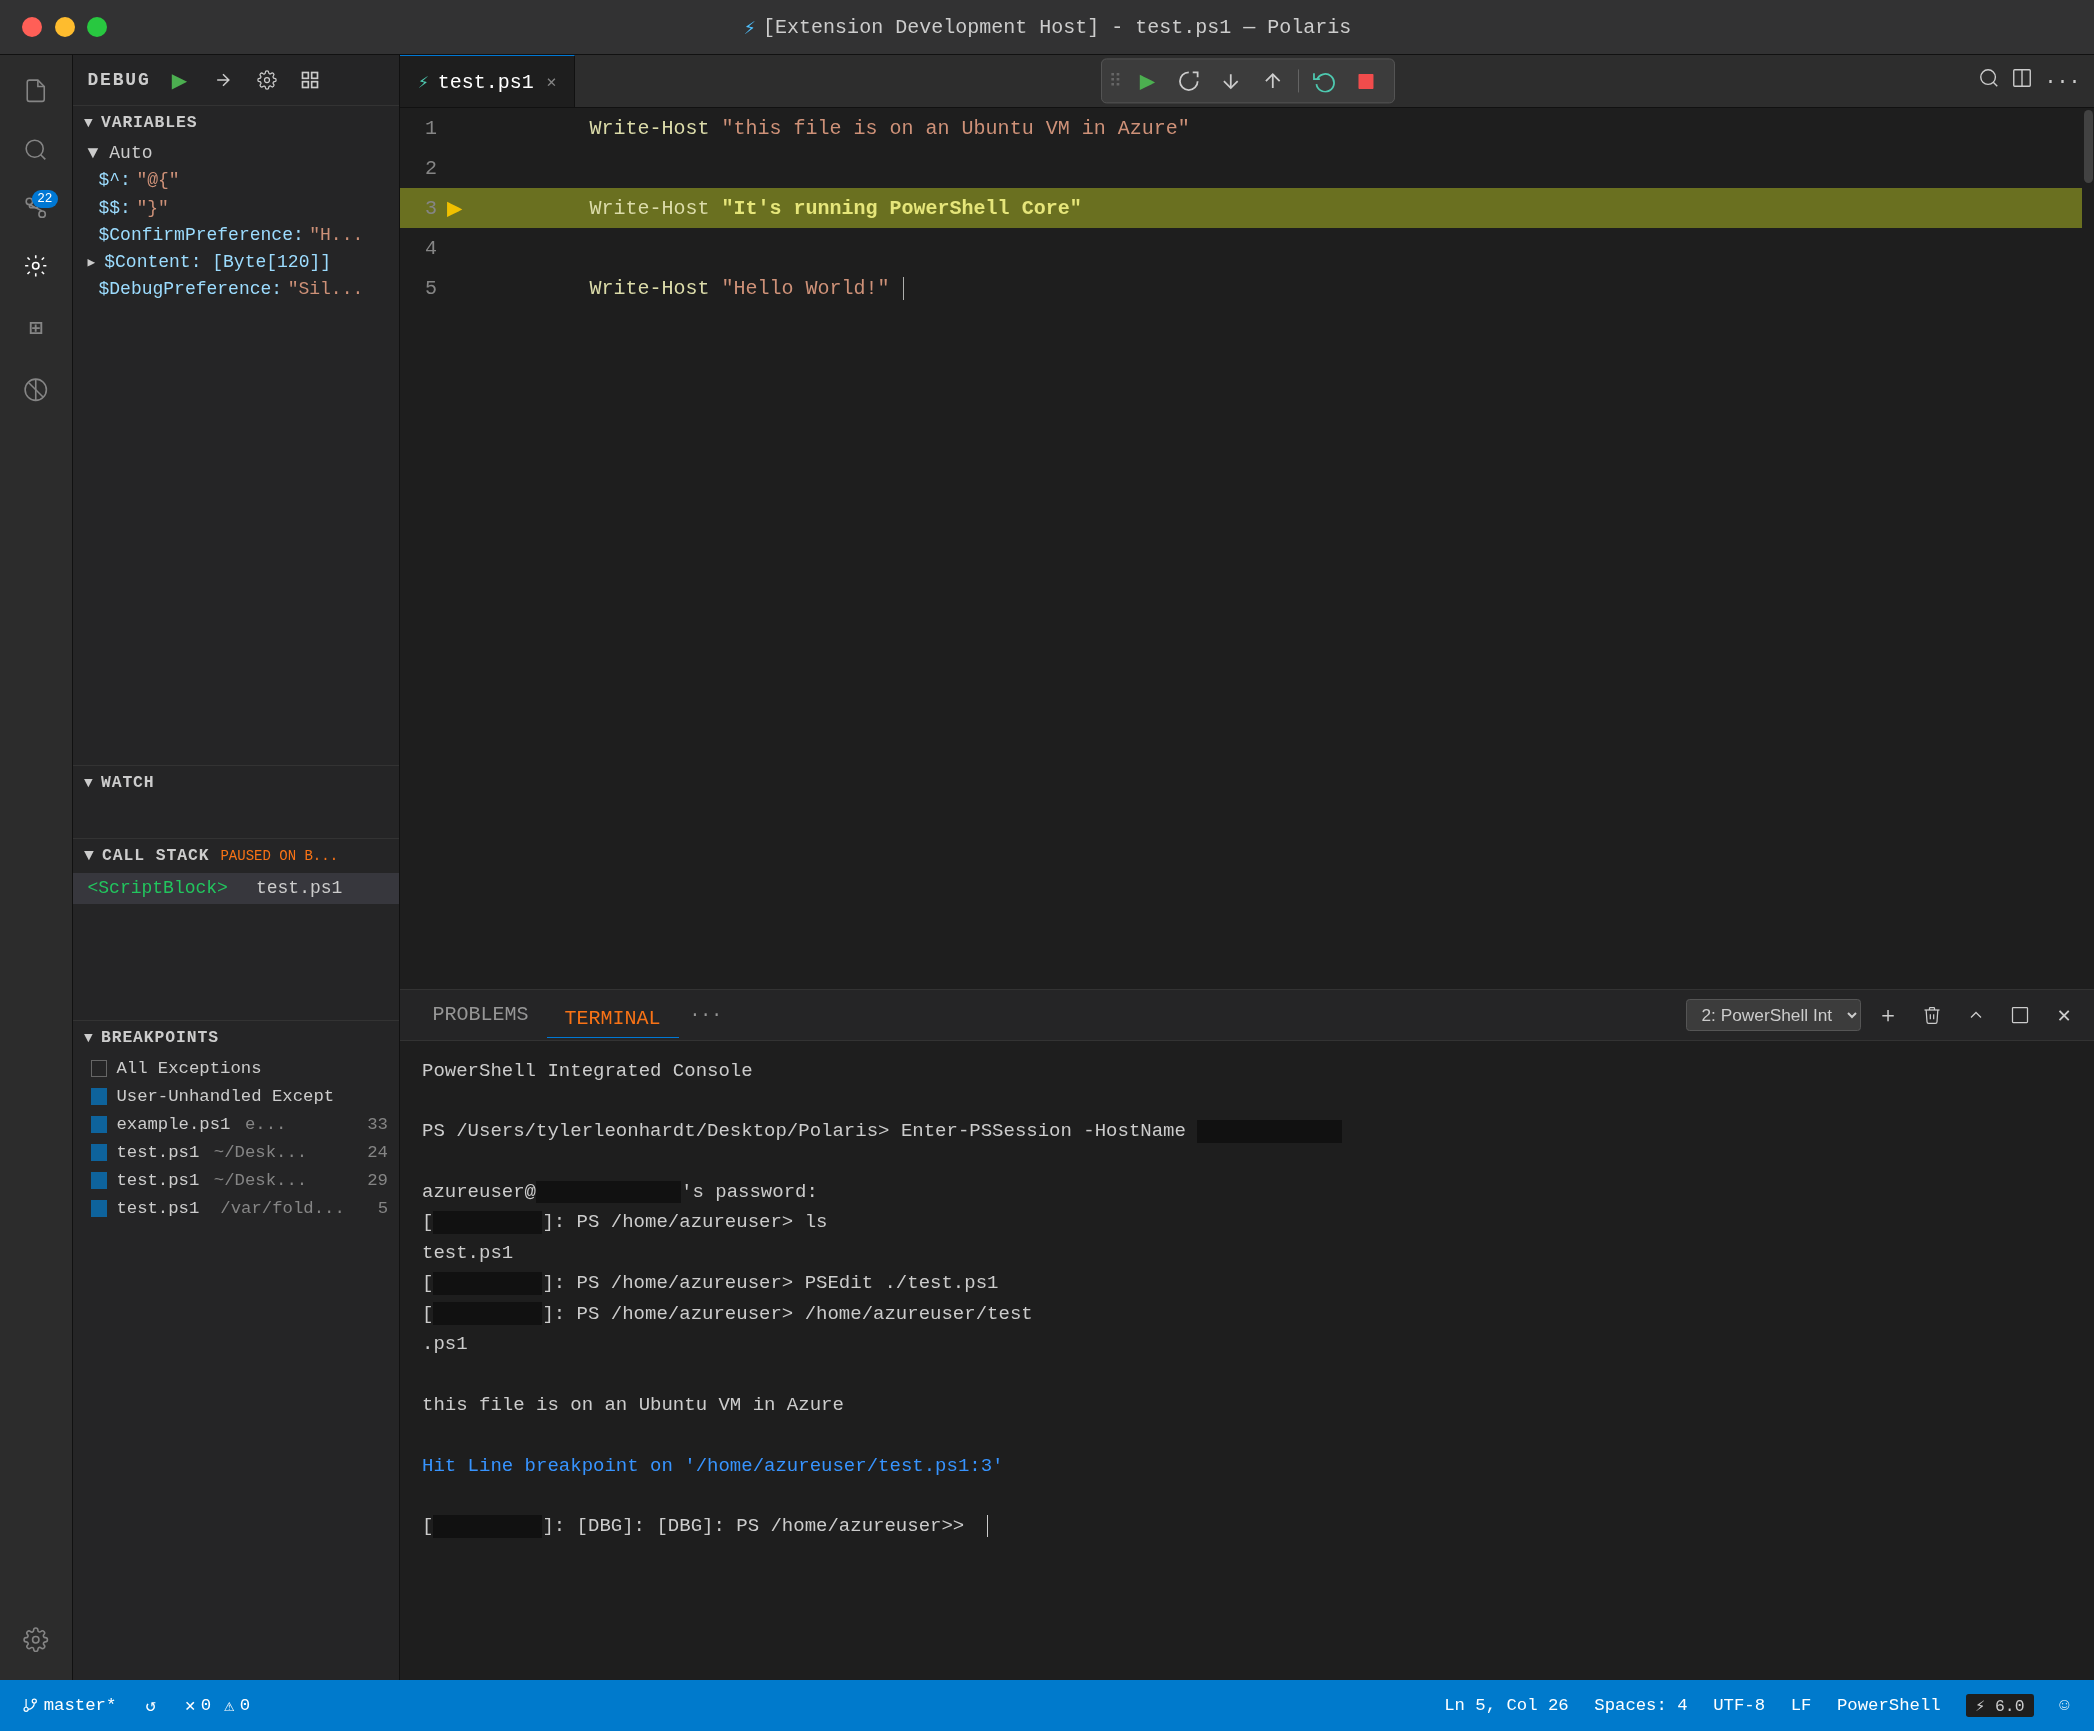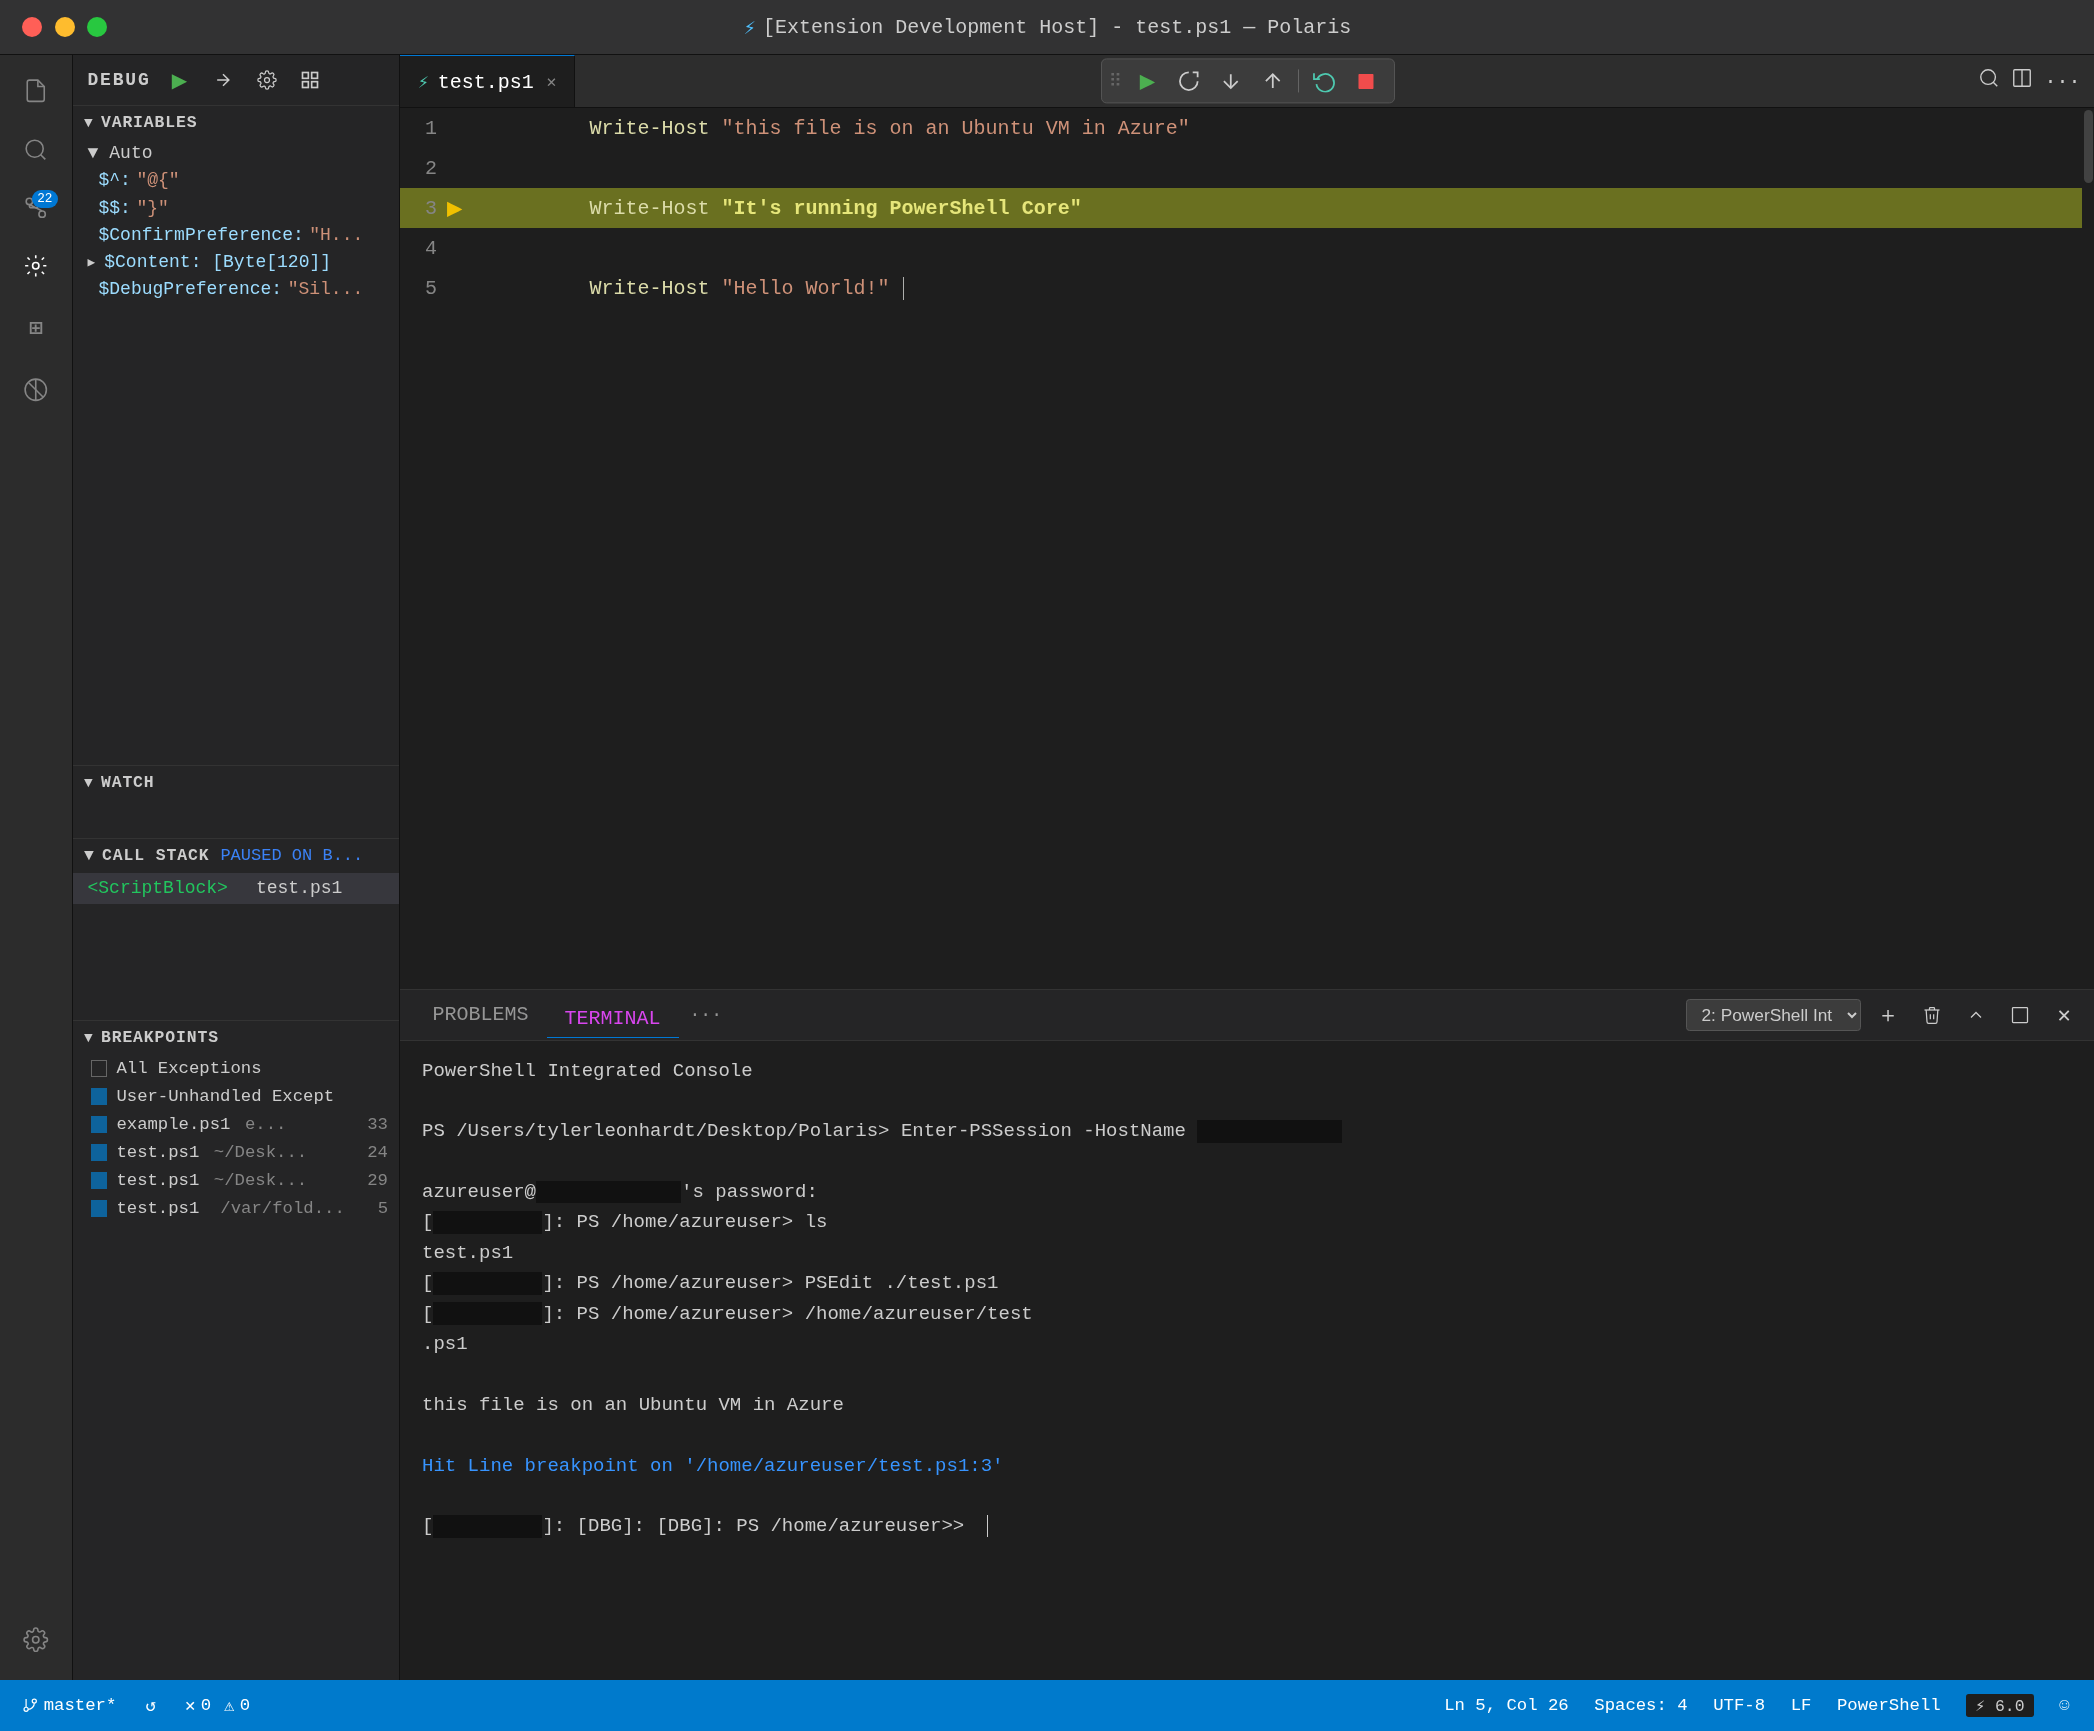--- a/index.html
+++ b/index.html
@@ -189,22 +189,22 @@
       align-items: center;
       padding: 7.3px 11px;
       color: #cccccc;
       font-size: 16.4px;
       letter-spacing: 0.9px;
       font-weight: 600;
       background: #252526;
     }
     .call-stack-badge {
       margin-left: 11px;
-      font-size: 17px;
-      color: #3b82f6;
+      font-size: 14px;
+      color: #f97316;
       font-weight: normal;
       letter-spacing: 0;
     }
     .call-stack-item {
       display: flex;
       align-items: center;
       padding: 5.5px 14.5px;
       background: #37373d;
       font-size: 18px;
     }
@@ -329,21 +329,21 @@
       border-bottom: 0.9px solid #333;
     }
     .term-tab {
       padding: 7.3px 18px;
       font-size: 20px;
       color: #969696;
       cursor: pointer;
       border-bottom: 1.8px solid transparent;
     }
     .term-tab.active {
-      color: #d946ef;
+      color: #f97316;
       border-bottom: 1.8px solid #0078d4;
       margin-top: 7px;
     }
     .term-tab-dots {
       padding: 7.3px 11px;
       font-size: 18px;
       color: #969696;
       cursor: pointer;
     }
     .term-dropdown {

